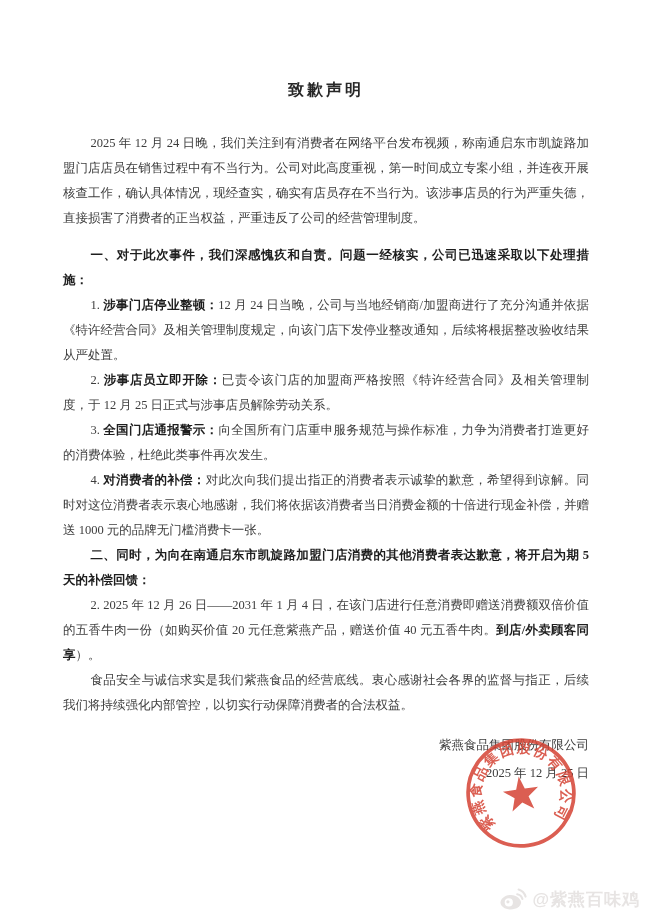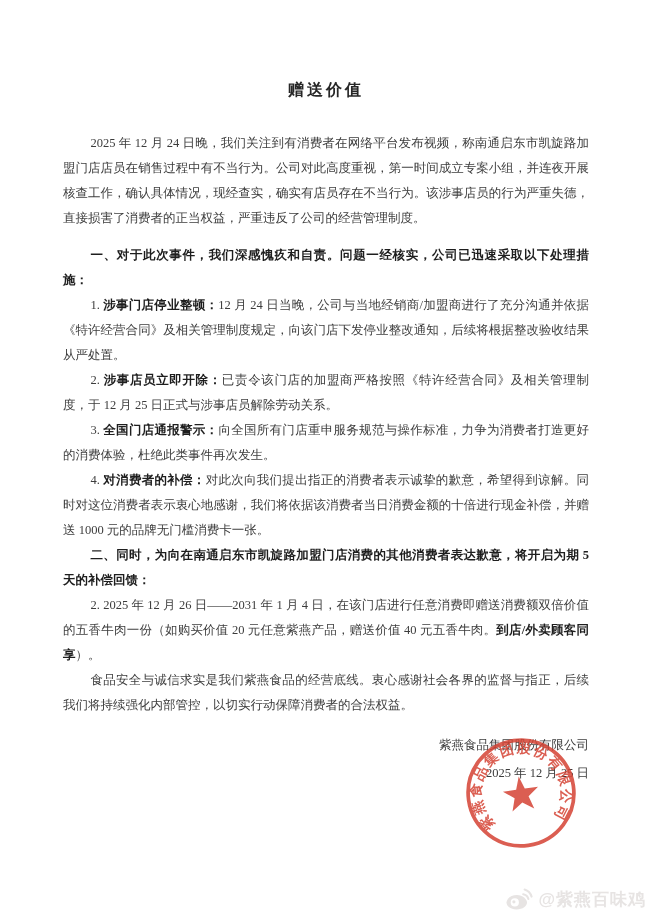--- a/index.html
+++ b/index.html
@@ -50,37 +50,37 @@
   .seal {
     position: absolute;
     left: 464px; top: 736px;
     width: 114px; height: 114px;
     opacity: 0.85;
     transform: rotate(-8deg);
     pointer-events: none;
   }
   .watermark {
     position: absolute;
-    right: 4px; bottom: 8px;
+    right: 10px; bottom: 8px;
     display: flex;
     align-items: center;
     gap: 5px;
     font-family: "Liberation Sans", "DejaVu Sans", sans-serif;
     font-size: 17px;
     font-weight: bold;
     letter-spacing: 1px;
   }
   .watermark .wb-icon { display: block; }
 </style>
 </head>
 <body>
 
 <div class="doc">
 
-  <h1 class="doc-title">赠送价值</h1>
+  <h1 class="doc-title">致歉声明</h1>
 
   <p class="body-p">2025 年 12 月 24 日晚，我们关注到有消费者在网络平台发布视频，称南通启东市凯旋路加盟门店店员在销售过程中有不当行为。公司对此高度重视，第一时间成立专案小组，并连夜开展核查工作，确认具体情况，现经查实，确实有店员存在不当行为。该涉事店员的行为严重失德，直接损害了消费者的正当权益，严重违反了公司的经营管理制度。</p>
 
   <p class="heading gap-before">一、对于此次事件，我们深感愧疚和自责。问题一经核实，公司已迅速采取以下处理措施：</p>
 
   <p class="body-p"><span>1. </span><b>涉事门店停业整顿：</b><span>12 月 24 日当晚，公司与当地经销商/加盟商进行了充分沟通并依据《特许经营合同》及相关管理制度规定，向该门店下发停业整改通知，后续将根据整改验收结果从严处置。</span></p>
 
   <p class="body-p"><span>2. </span><b>涉事店员立即开除：</b><span>已责令该门店的加盟商严格按照《特许经营合同》及相关管理制度，于 12 月 25 日正式与涉事店员解除劳动关系。</span></p>
 
   <p class="body-p"><span>3. </span><b>全国门店通报警示：</b><span>向全国所有门店重申服务规范与操作标准，力争为消费者打造更好的消费体验，杜绝此类事件再次发生。</span></p>

